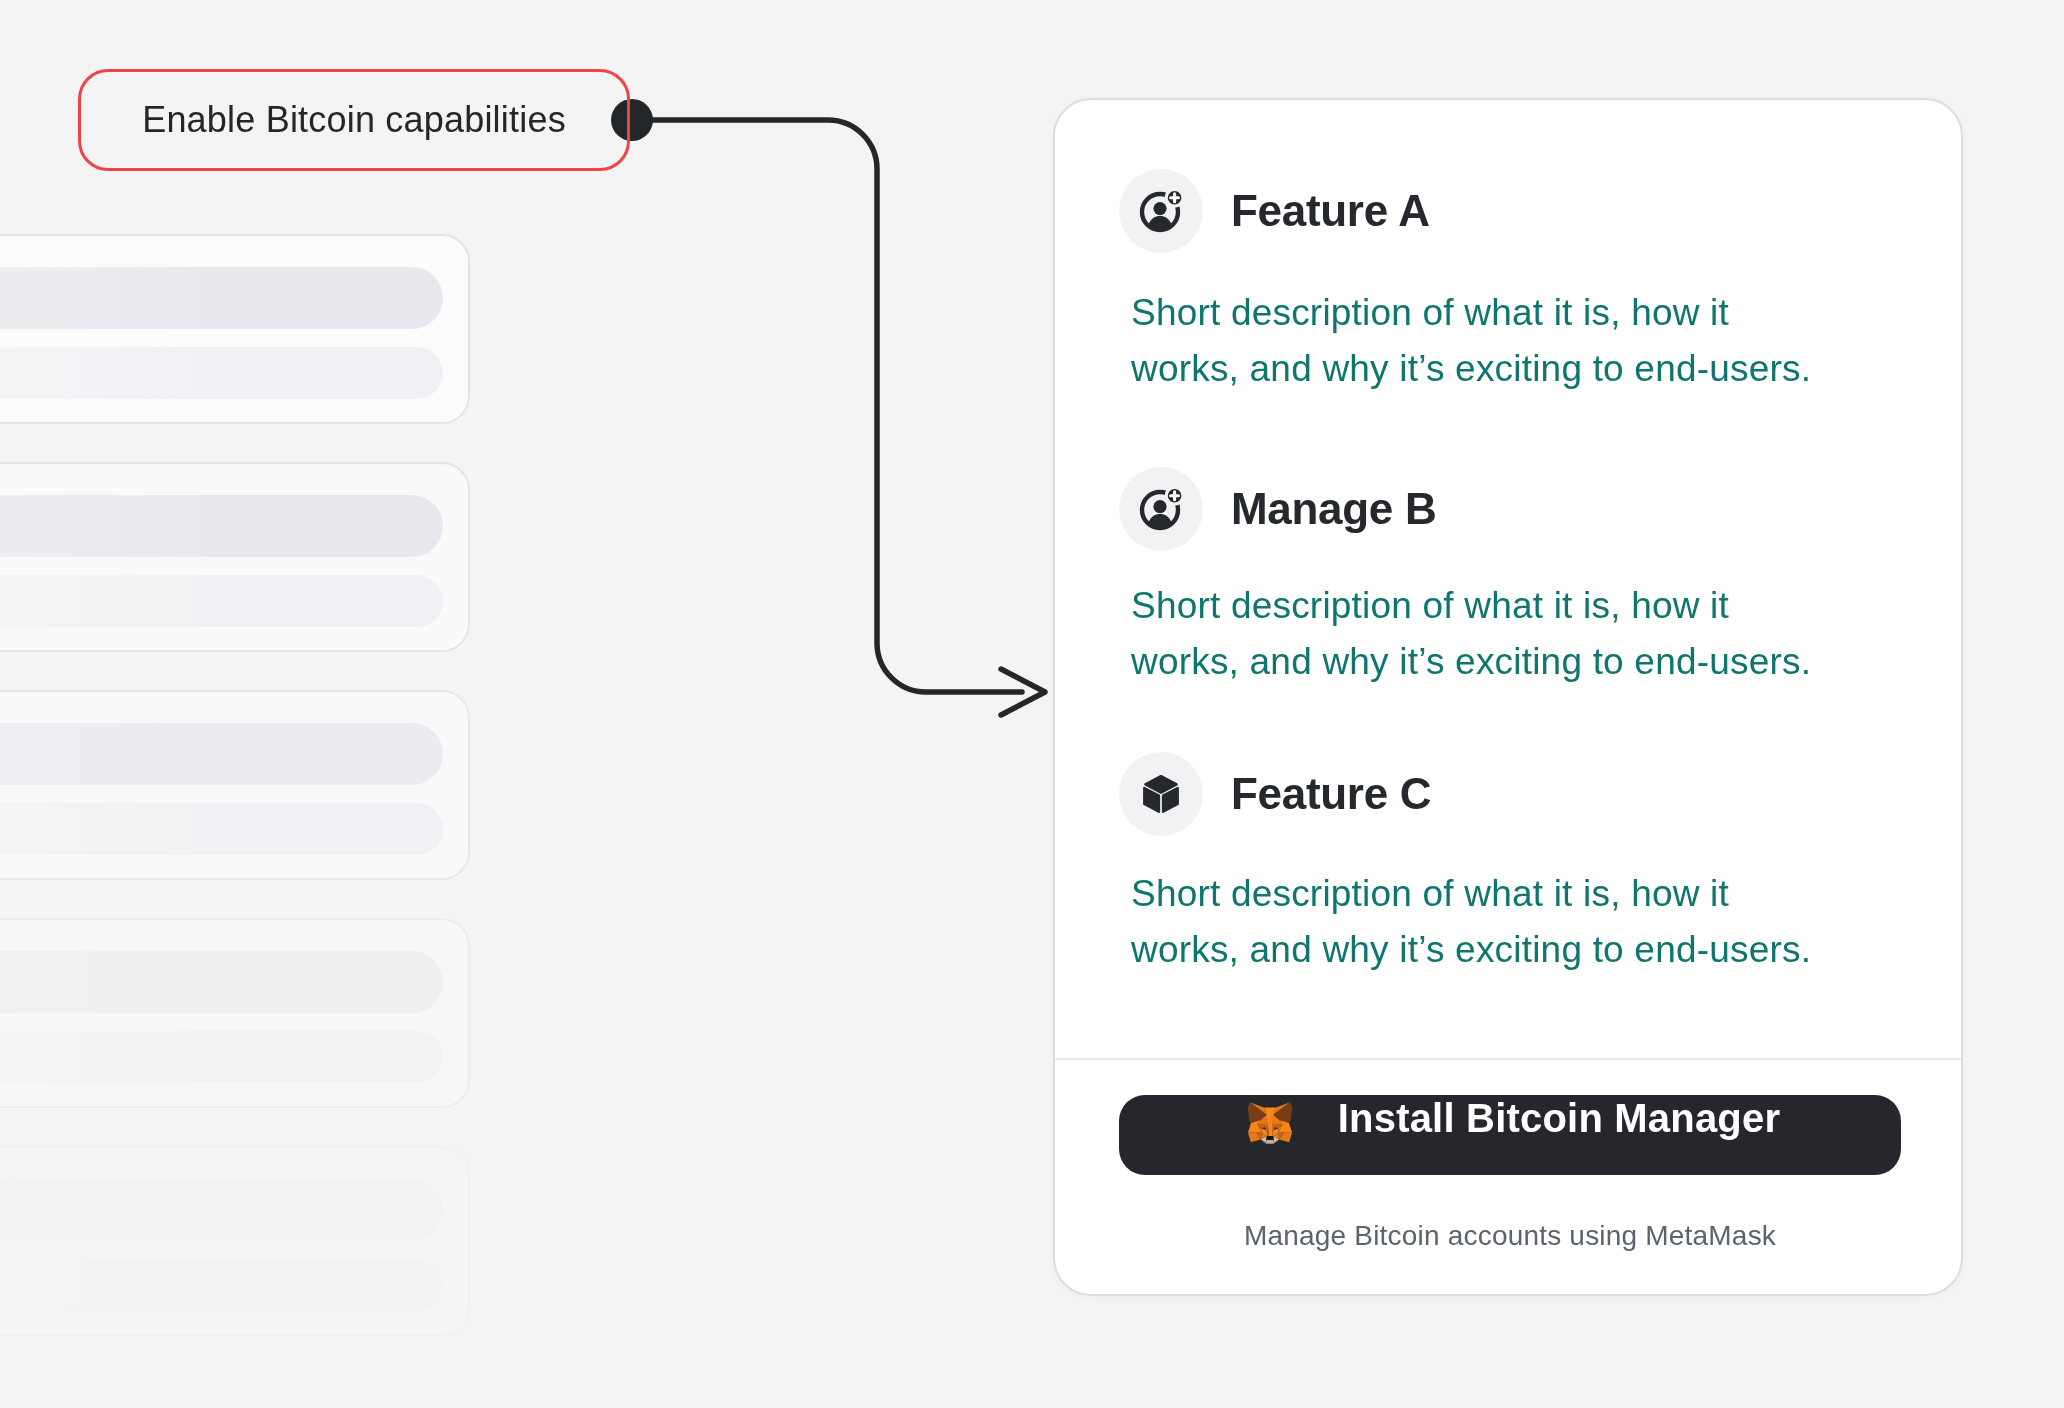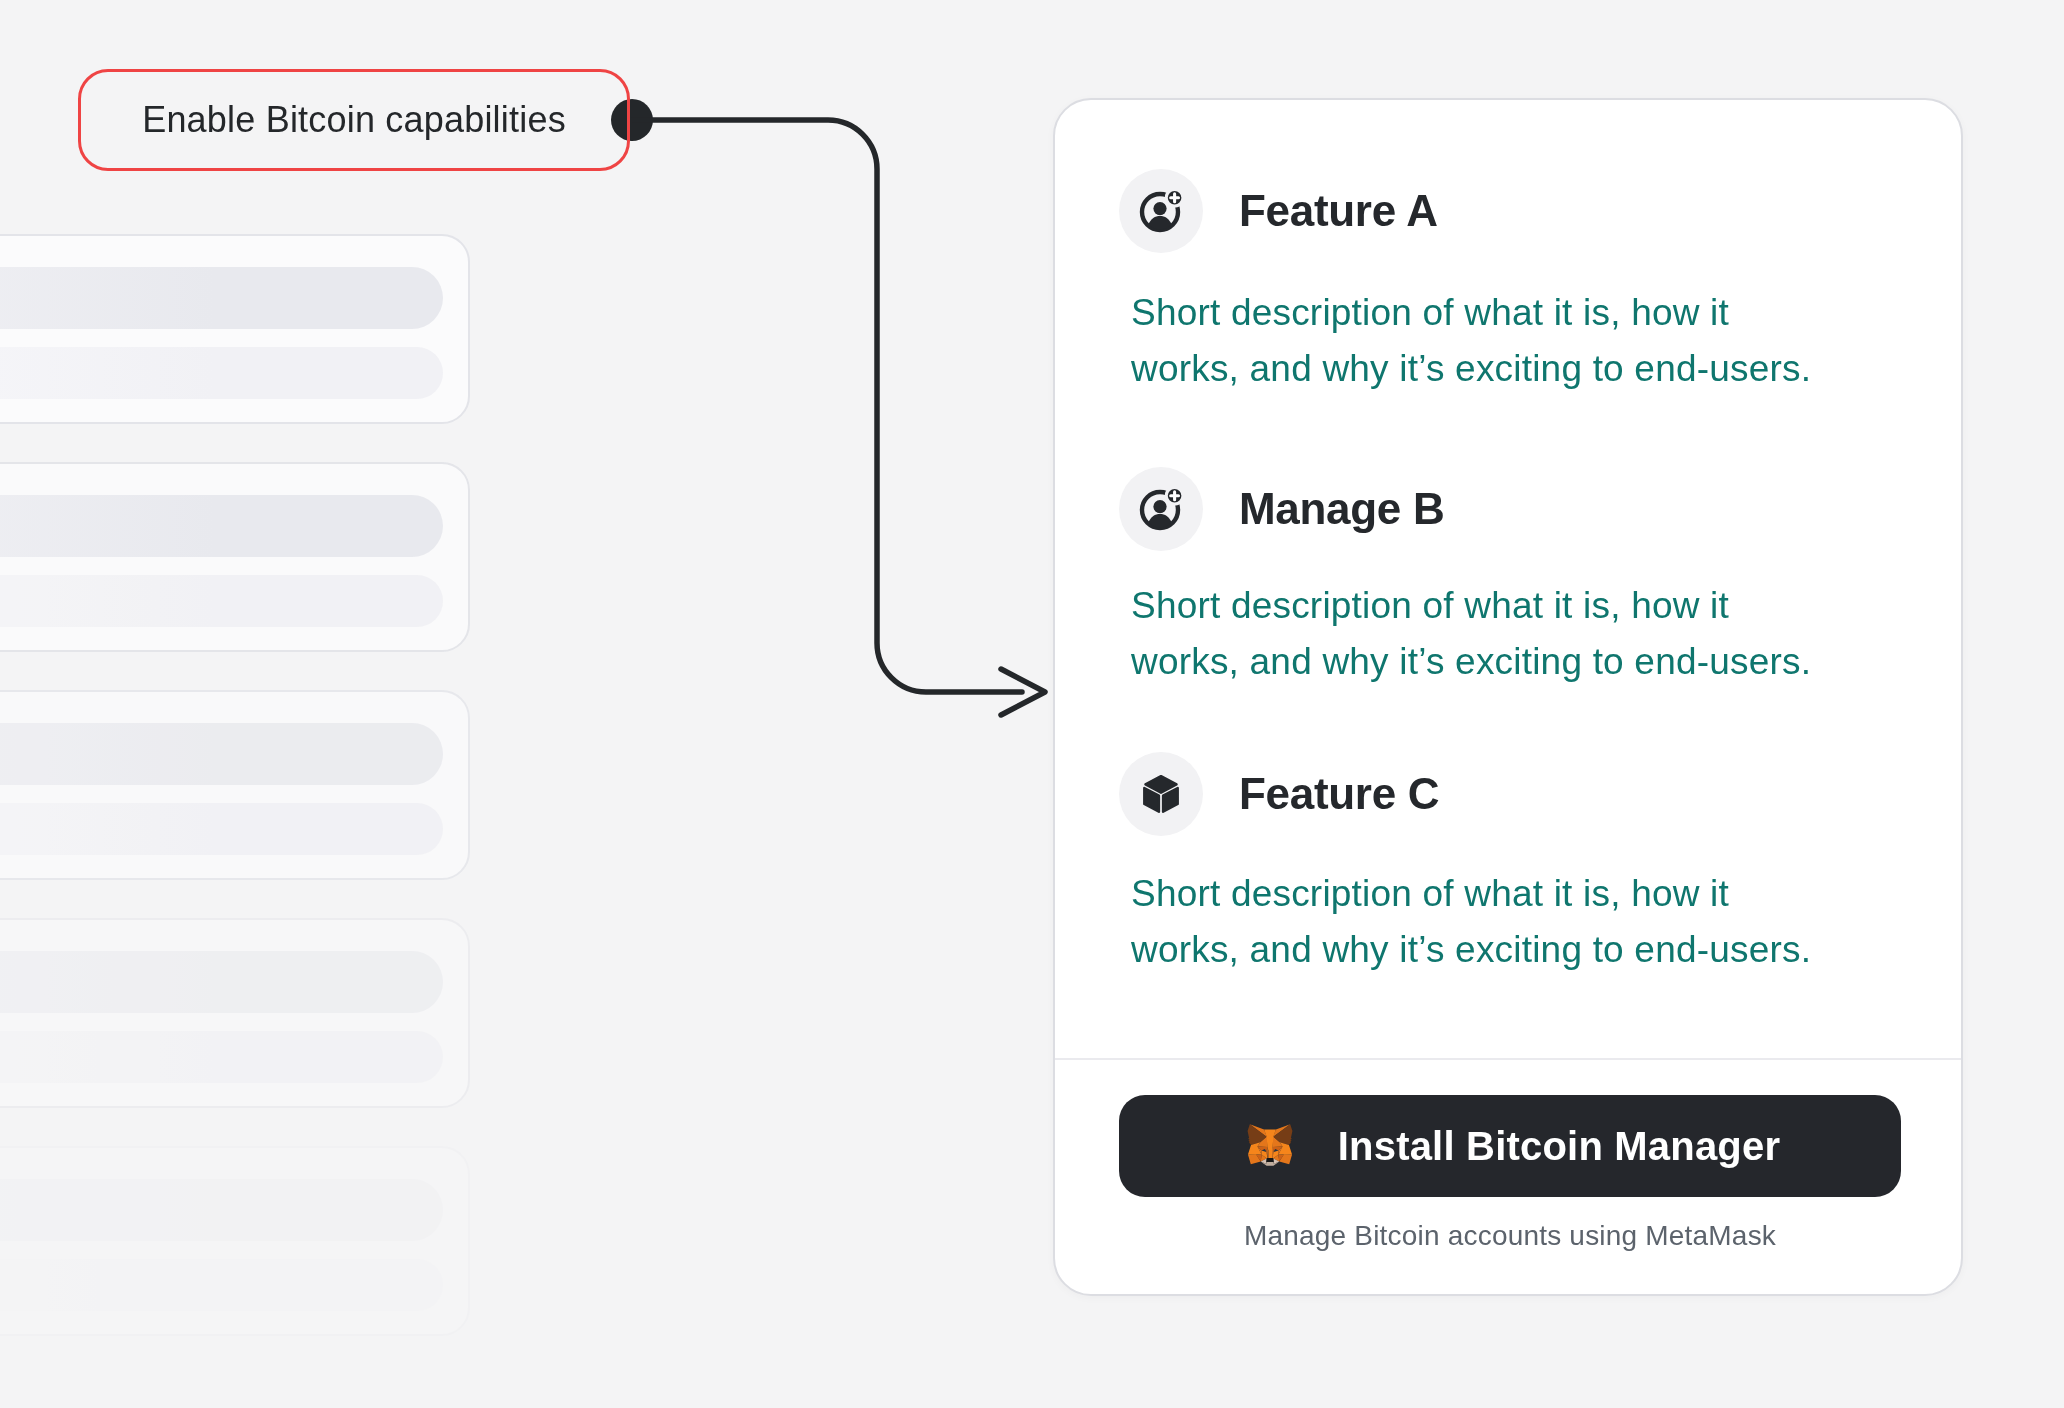--- a/index.html
+++ b/index.html
@@ -72,21 +72,21 @@
     left: 1053px; top: 98px;
     width: 910px; height: 1198px;
     background: #ffffff;
     border: 2px solid #dcdde2;
     border-radius: 38px;
     box-shadow: 0 2px 8px rgba(20,22,26,0.03);
   }
   .feature-row {
     position: absolute;
     left: 64px;
-    display: flex; align-items: center; gap: 36px;
+    display: flex; align-items: center; gap: 28px;
   }
   .feature-row.fa { top: 69px; }
   .feature-row.fb { top: 367px; }
   .feature-row.fc { top: 652px; }
   .icon-circle {
     width: 84px; height: 84px;
     border-radius: 50%;
     background: #f2f2f4;
     display: flex; align-items: center; justify-content: center;
     flex: none;
@@ -113,25 +113,25 @@
   .card-divider {
     position: absolute;
     left: 0; right: 0; top: 958px;
     height: 0;
     border-top: 2px solid #eaeaee;
   }
 
   .install-btn {
     position: absolute;
     left: 64px; top: 995px;
-    width: 782px; height: 102px;
+    width: 782px; height: 80px;
     background: #25272c;
     border: none;
     border-radius: 26px;
-    display: flex; align-items: center; justify-content: center;
+    display: flex; justify-content: center;
     gap: 38px;
     cursor: pointer;
   }
   .install-btn .btn-label {
     font-family: "Liberation Sans", sans-serif;
     font-size: 40px; font-weight: 700;
     letter-spacing: 0.2px;
     color: #ffffff;
     white-space: nowrap;
   }

